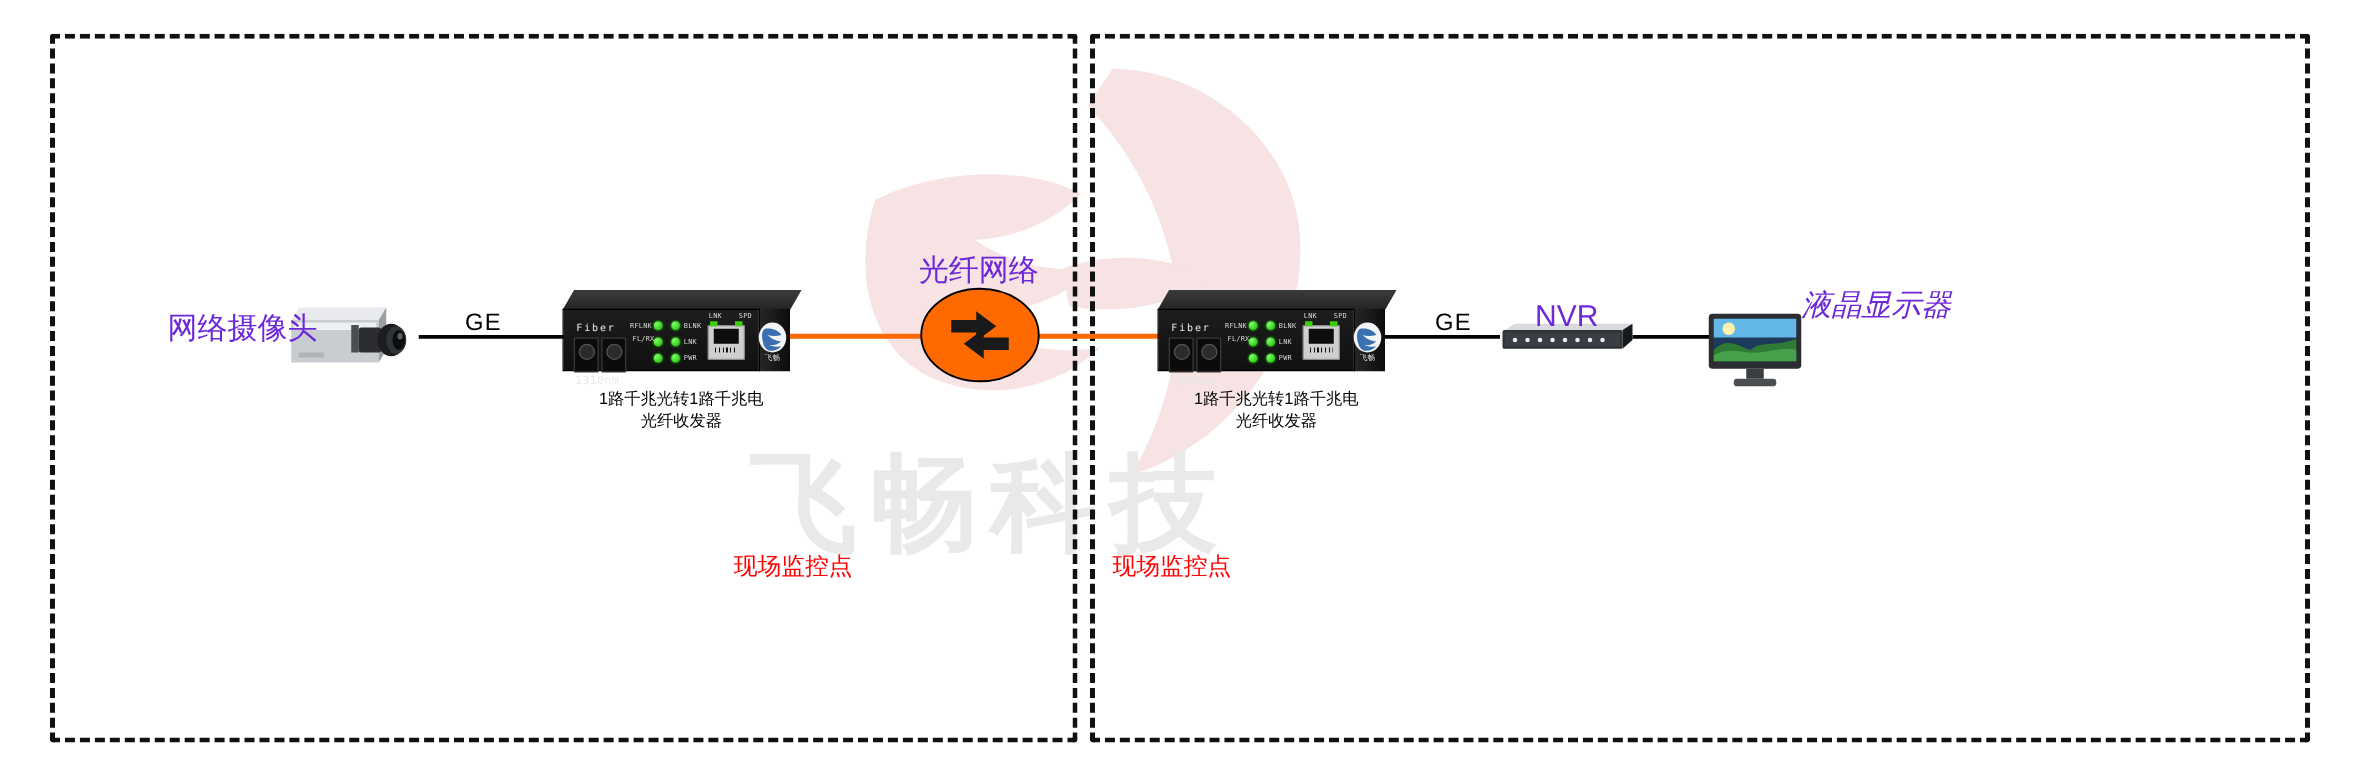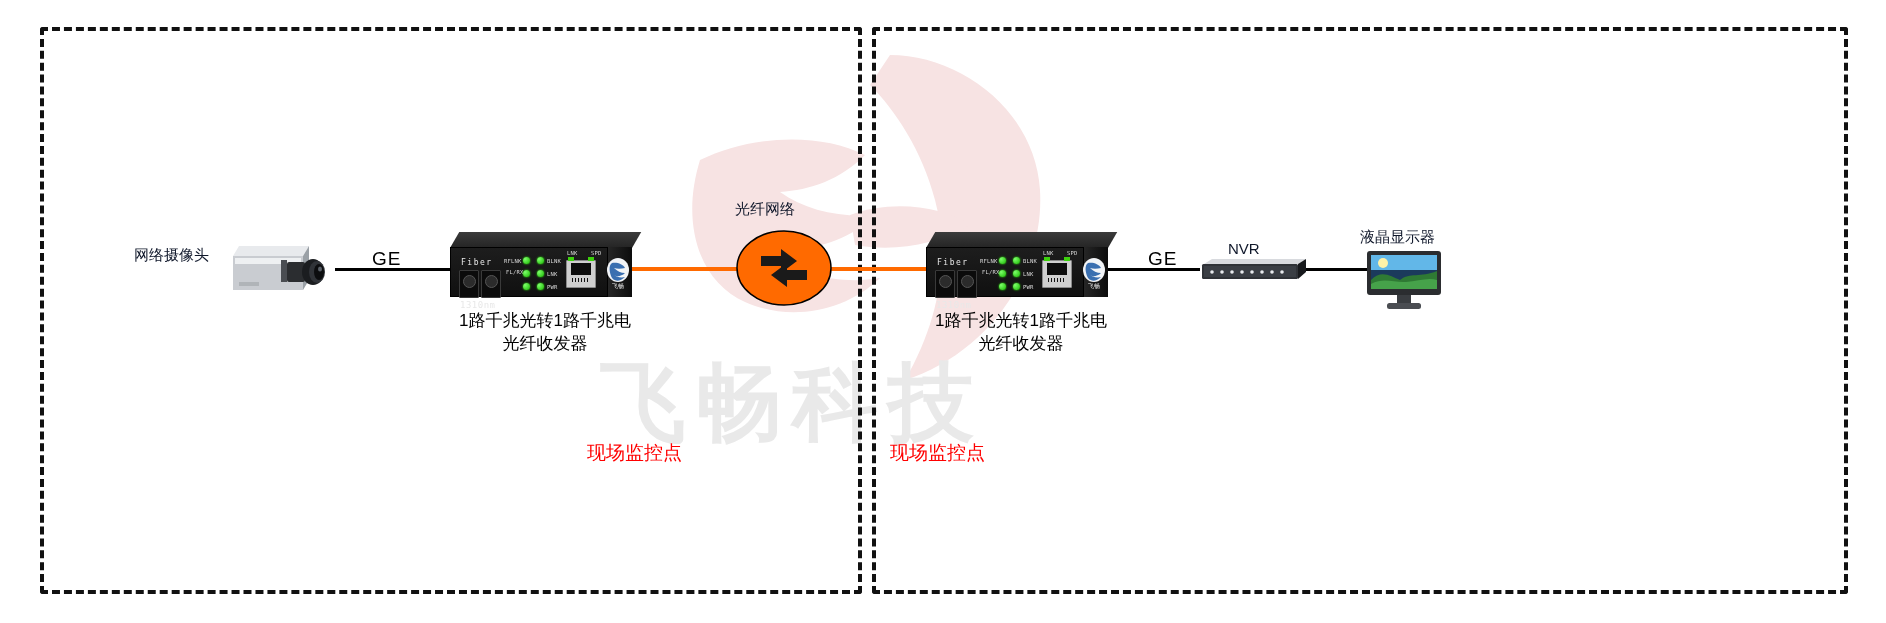--- a/index.html
+++ b/index.html
@@ -44,24 +44,24 @@
   
   .wire{position:absolute;background:#000;height:3px;z-index:2;}
   .fiber{position:absolute;background:#ff6a00;height:4px;z-index:2;}
   .wire-label{
     position:absolute;font-size:19px;color:#000;white-space:nowrap;z-index:6;
     letter-spacing:1px;
   }
 
   
   .node-label{
-    position:absolute;font-size:15px;color:#0f172a;white-space:nowrap;z-index:6;
+    position:absolute;font-size:24px;color:#6d28d9;white-space:nowrap;z-index:6;
   }
   .caption{
-    position:absolute;font-size:17px;color:#000;text-align:center;
+    position:absolute;font-size:13px;color:#000;text-align:center;
     line-height:1.35;white-space:pre-line;z-index:6;
   }
 
   
   .camera{position:absolute;z-index:5;}
 
   
   .converter{position:absolute;width:182px;height:70px;z-index:5;}
   .conv-top{
     position:absolute;left:0;top:0;width:182px;height:16px;
@@ -270,21 +270,21 @@
         <circle cx="42" cy="14" r="1.8"></circle>
       <circle cx="52" cy="14" r="1.8"></circle>
         <circle cx="62" cy="14" r="1.8"></circle>
       <circle cx="72" cy="14" r="1.8"></circle>
         <circle cx="82" cy="14" r="1.8"></circle>
     </g>
   </svg>
 
   <div class="wire" style="left:1306px;top:268px;width:62px;"></div>
 
-  <div class="node-label" style="left:1360px;top:228px;">液晶显示器</div>
+  <div class="node-label" style="left:1441px;top:228px;font-style:italic;">液晶显示器</div>
   <svg class="monitor" style="left:1366px;top:250px;" width="76" height="62" viewBox="0 0 76 62">
     <rect x="1" y="1" width="74" height="44" rx="3" fill="#2b2d30"></rect>
     <rect x="5" y="5" width="66" height="34" fill="#1b3a5c"></rect>
     <rect x="5" y="5" width="66" height="15" fill="#62b7e8"></rect>
     <ellipse cx="17" cy="13" rx="5" ry="5" fill="#fff2a8"></ellipse>
     <path d="M5 30 C16 19 25 27 34 30 C44 22 54 28 71 21 L71 39 L5 39 Z" fill="#2f7a34"></path>
     <path d="M5 34 C18 27 28 33 40 32 C52 31 62 27 71 30 L71 39 L5 39 Z" fill="#46a24a"></path>
     <rect x="31" y="45" width="14" height="8" fill="#3a3d41"></rect>
     <rect x="21" y="53" width="34" height="6" rx="2.5" fill="#4a4d52"></rect>
   </svg>

